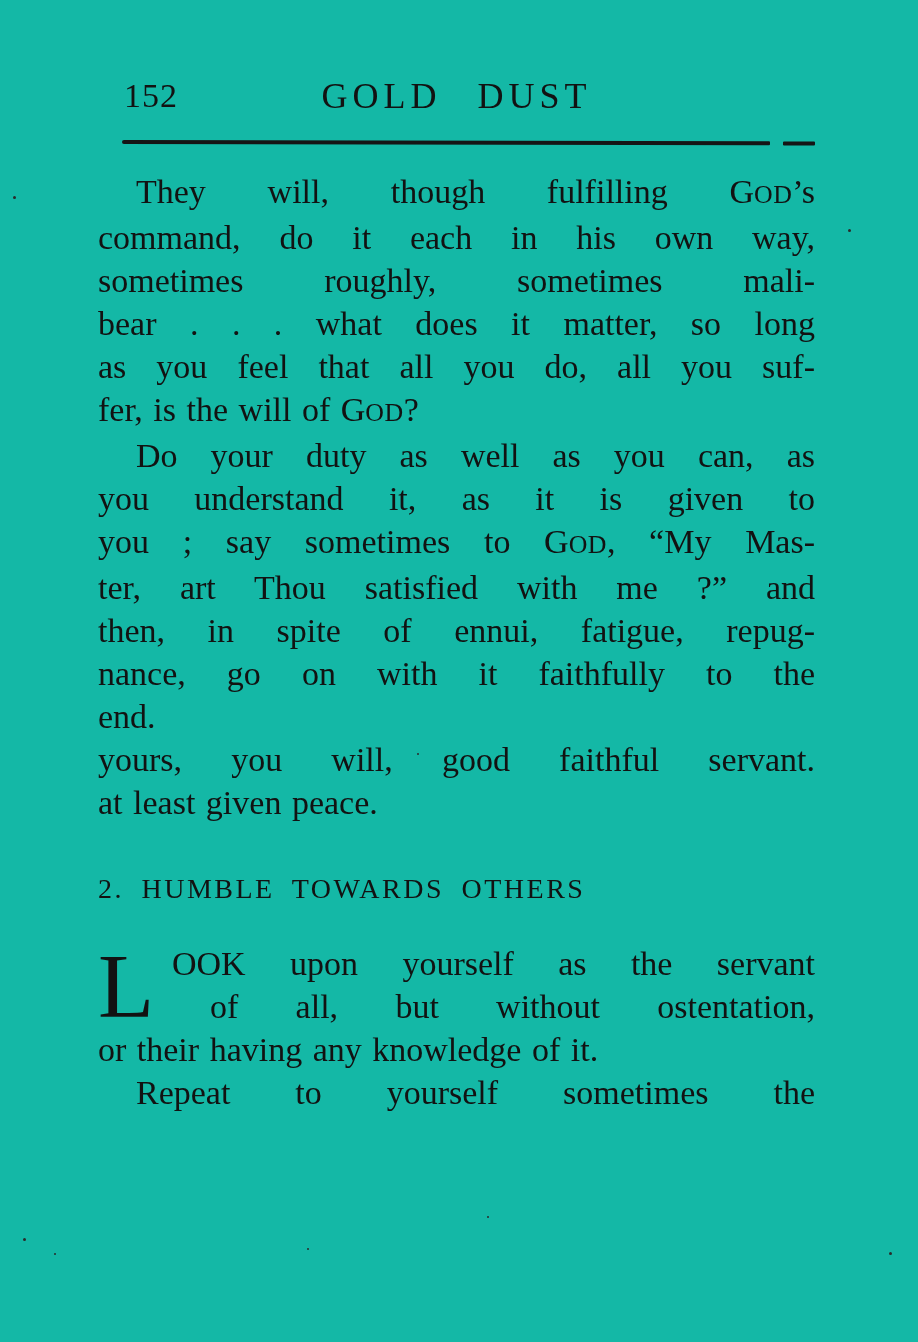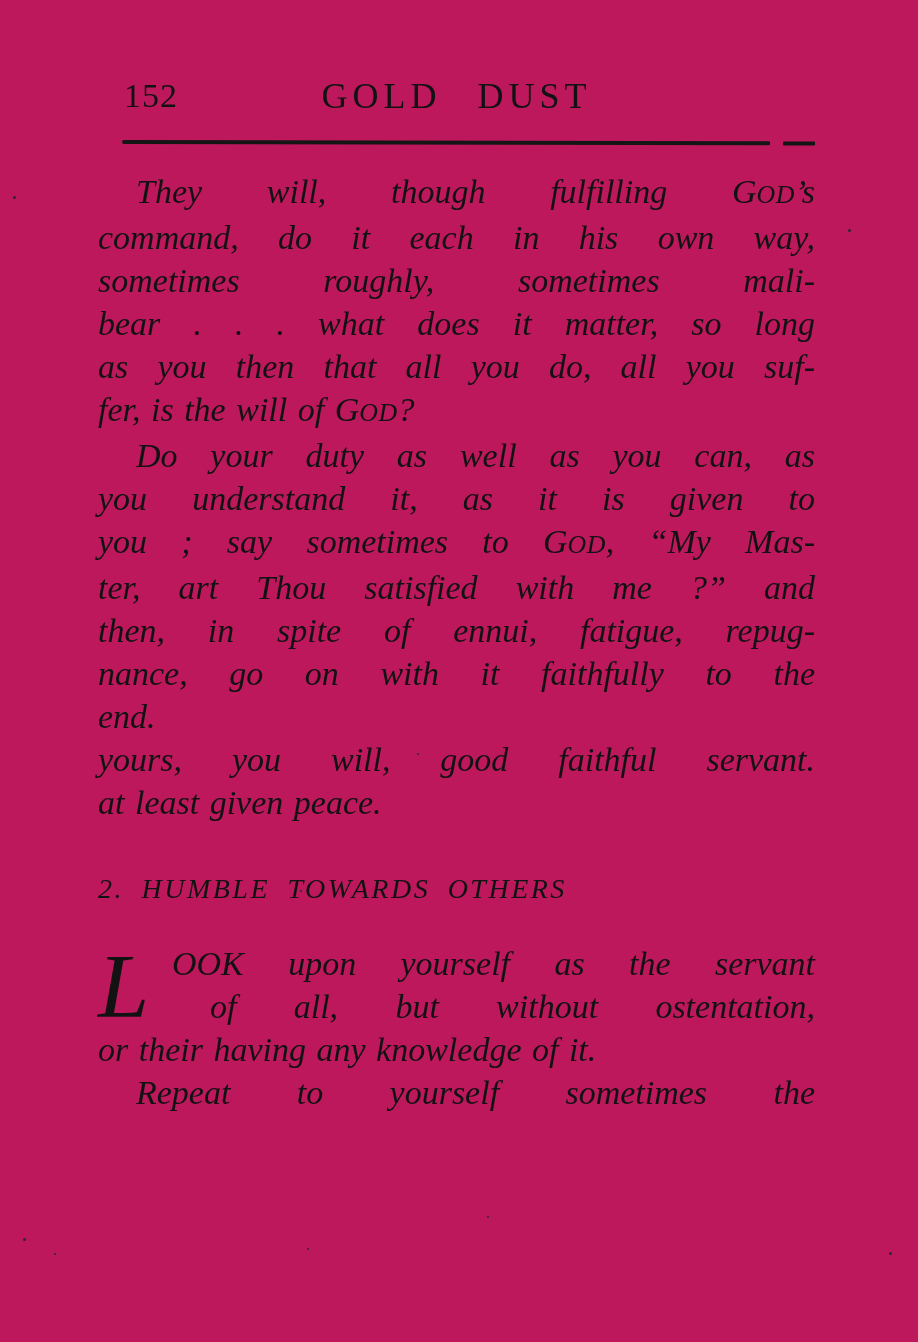--- a/index.html
+++ b/index.html
@@ -1,20 +1,20 @@
 <!DOCTYPE html>
 <html><head>
 <meta charset="utf-8">
 <style>
   html,body { margin:0; padding:0; background:#e8e8e8; }
   .page {
     position: relative;
     width: 918px; height: 1342px;
     margin: 0 auto;
-    background: #be185d;
+    background: #14b8a6;
     color: #121212;
     font-family: "Liberation Serif", "DejaVu Serif", serif;
     overflow: hidden;
     box-sizing: border-box;
     padding: 74px 103px 0 98px;
   }
   
   .header { position: relative; height: 44px; }
   .page-number {
     position: absolute; left: 26px; top: 2px;
@@ -29,21 +29,21 @@
   
   .rule-row {
     display: flex; align-items: center;
     margin: 22px 0 0 24px;
     transform: rotate(0.12deg); transform-origin: left center;
   }
   .rule-main { flex: 1; height: 4px; background: #151515; border-radius: 2px 1px 1px 2px; }
   .rule-gap  { width: 13px; }
   .rule-dash { width: 32px; height: 4px; background: #151515; border-radius: 1px; }
   
-  .body-text { margin-top: 26px; font-style: italic; }
+  .body-text { margin-top: 26px; }
   .line {
     font-size: 34px; line-height: 43px;
     text-align: justify; text-align-last: justify;
     word-spacing: 2px;
     white-space: normal;
   }
   .line.end { text-align-last: left; }
   .line.indent { text-indent: 38px; }
   .sc { font-size: 0.76em; letter-spacing: 0.5px; }
   
@@ -87,21 +87,21 @@
     <div class="rule-dash"></div>
   </div>
 
   <div class="body-text">
 
     <div>
       <div class="line indent">They will, though fulfilling G<span class="sc">OD</span>’s</div>
       <div class="line">command, do it each in his own way,</div>
       <div class="line">sometimes roughly, sometimes mali-</div>
       <div class="line">bear . . . what does it matter, so long</div>
-      <div class="line">as you then that all you do, all you suf-</div>
+      <div class="line">as you feel that all you do, all you suf-</div>
       <div class="line end">fer, is the will of G<span class="sc">OD</span>?</div>
     </div>
 
     <div>
       <div class="line indent">Do your duty as well as you can, as</div>
       <div class="line">you understand it, as it is given to</div>
       <div class="line">you ; say sometimes to G<span class="sc">OD</span>, “My Mas-</div>
       <div class="line">ter, art Thou satisfied with me ?” and</div>
       <div class="line">then, in spite of ennui, fatigue, repug-</div>
       <div class="line">nance, go on with it faithfully to the</div>

